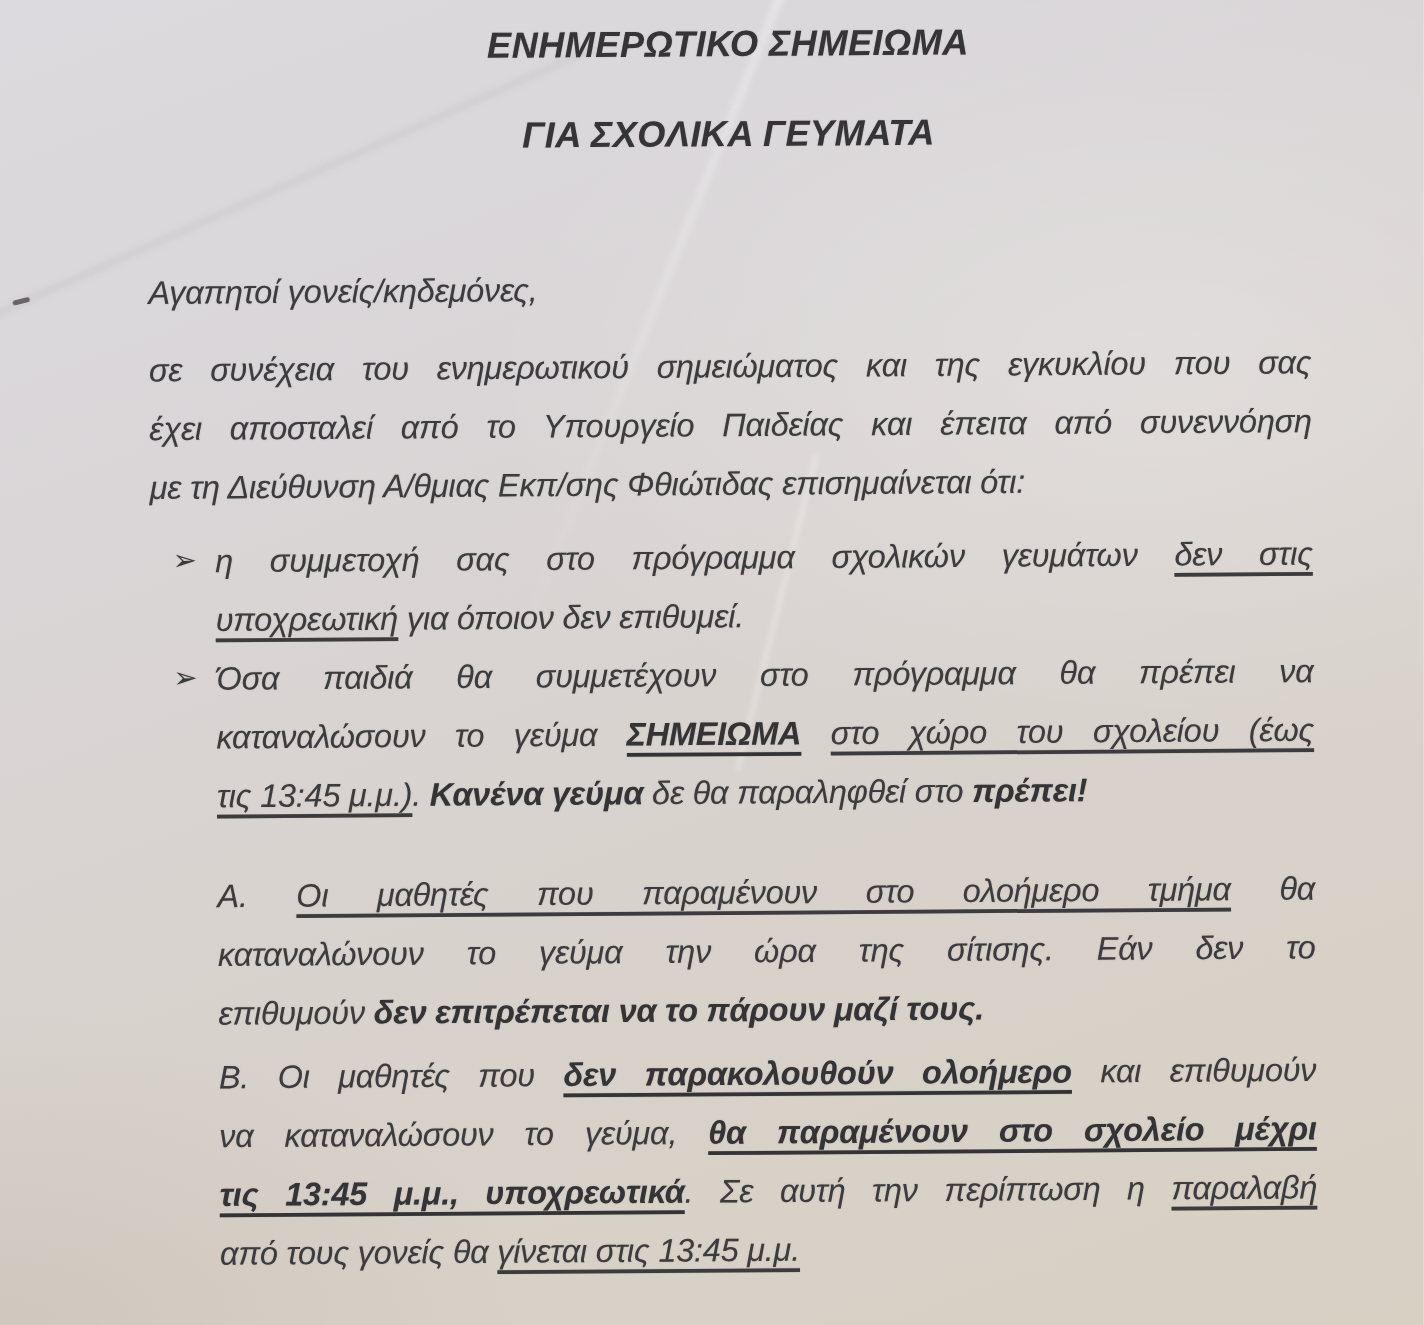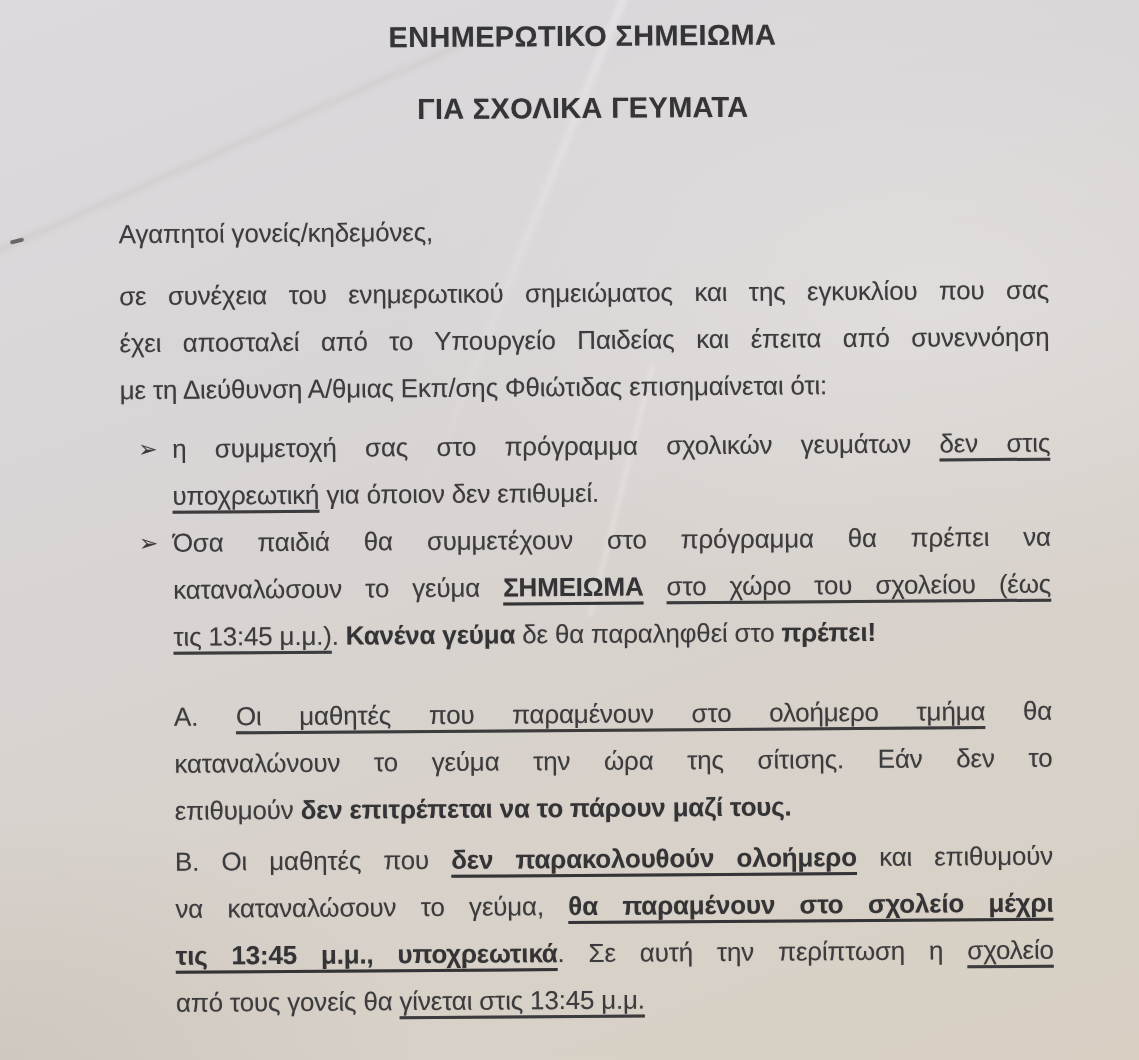--- a/index.html
+++ b/index.html
@@ -3,21 +3,21 @@
 <meta charset="utf-8">
 <style>
   html,body{margin:0;padding:0;width:1139px;height:1060px;overflow:hidden;}
   body{
     font-family:"Liberation Sans","DejaVu Sans",sans-serif;
     background:
       radial-gradient(900px 520px at 82% 28%, rgba(255,255,255,0.20), rgba(255,255,255,0) 62%),
       radial-gradient(700px 420px at 0% 100%, rgba(150,138,120,0.14), rgba(150,138,120,0) 60%),
       linear-gradient(160deg,#dcdade 0%,#dad6d8 28%,#d8d2cc 62%,#d8d0c3 100%);
   }
-  .paper{position:relative;width:1139px;height:1060px;}
+  .paper{position:relative;width:1139px;height:1060px;font-style:italic;}
   .crease-1{position:absolute;left:520px;top:-30px;width:4px;height:560px;
     background:linear-gradient(rgba(255,255,255,0.55),rgba(255,255,255,0));
     transform:rotate(22deg);filter:blur(3px);}
   .crease-2{position:absolute;left:-60px;top:150px;width:560px;height:4px;
     background:rgba(120,112,104,0.14);transform:rotate(-24deg);filter:blur(3px);}
   .crease-3{position:absolute;left:620px;top:360px;width:3px;height:260px;
     background:rgba(255,255,255,0.35);transform:rotate(14deg);filter:blur(2px);}
   .pen-mark{position:absolute;left:10px;top:239px;width:14px;height:4px;border-radius:2px;
     background:rgba(70,66,64,0.75);transform:rotate(-14deg);filter:blur(0.5px);}
 
@@ -96,17 +96,17 @@
 
     <div class="section section-a">
       <div class="line just"><span>Α. </span><span class="u">Οι μαθητές που παραμένουν στο ολοήμερο τμήμα</span><span> θα</span></div>
       <div class="line just"><span>καταναλώνουν το γεύμα την ώρα της σίτισης. Εάν δεν το</span></div>
       <div class="line"><span>επιθυμούν </span><span class="b">δεν επιτρέπεται να το πάρουν μαζί τους</span><span class="b">.</span></div>
     </div>
 
     <div class="section section-b">
       <div class="line just"><span>Β. Οι μαθητές που </span><span class="bu">δεν παρακολουθούν ολοήμερο</span><span> και επιθυμούν</span></div>
       <div class="line just"><span>να καταναλώσουν το γεύμα, </span><span class="bu">θα παραμένουν στο σχολείο μέχρι</span></div>
-      <div class="line just"><span class="bu">τις 13:45 μ.μ., υποχρεωτικά</span><span>. Σε αυτή την περίπτωση η </span><span class="u">σχολείο</span></div>
+      <div class="line just"><span class="bu">τις 13:45 μ.μ., υποχρεωτικά</span><span>. Σε αυτή την περίπτωση η </span><span class="u">παραλαβή</span></div>
       <div class="line"><span>από τους γονείς θα </span><span class="u">γίνεται στις 13:45 μ.μ.</span></div>
     </div>
   </div>
 </div>
 
 </body></html>

